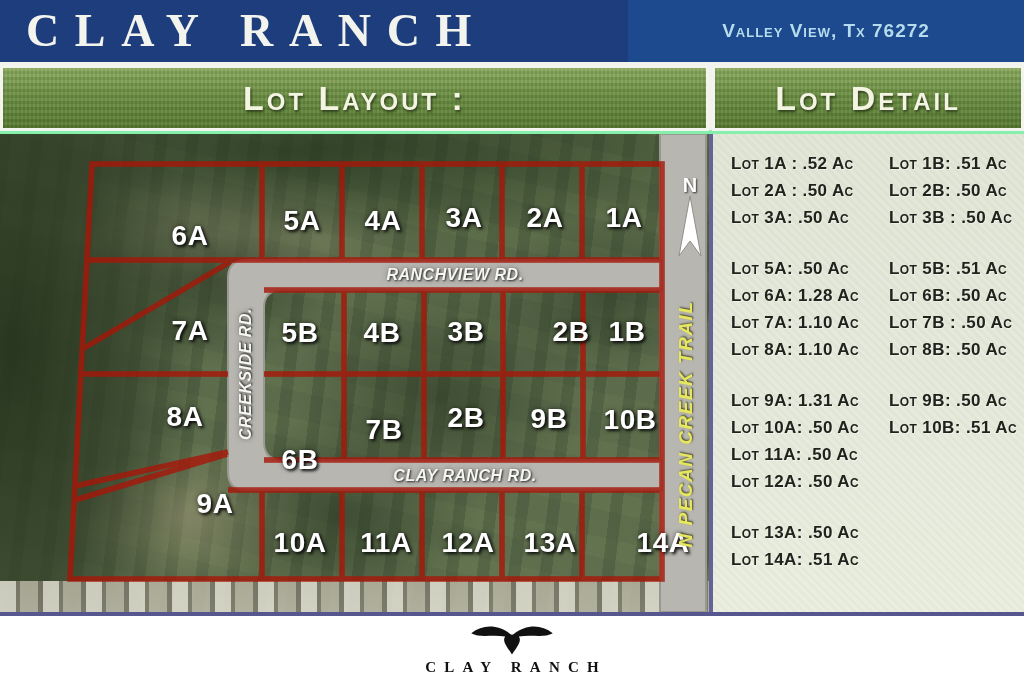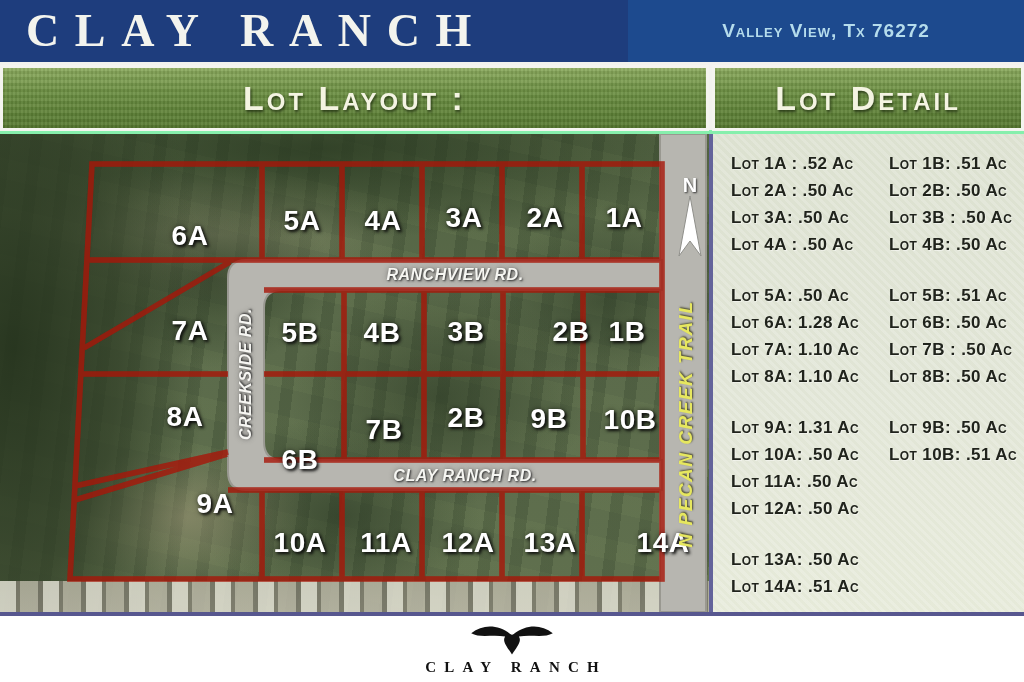--- a/index.html
+++ b/index.html
@@ -192,24 +192,20 @@
           <span class="detail-cell col-b">Lot 1B: .51 Ac</span>
         </div>
         <div class="detail-row">
           <span class="detail-cell col-a">Lot 2A : .50 Ac</span>
           <span class="detail-cell col-b">Lot 2B: .50 Ac</span>
         </div>
         <div class="detail-row">
           <span class="detail-cell col-a">Lot 3A: .50 Ac</span>
           <span class="detail-cell col-b">Lot 3B : .50 Ac</span>
         </div>
-        <div class="detail-row">
-          <span class="detail-cell col-a">Lot 4A : .50 Ac</span>
-          <span class="detail-cell col-b">Lot 4B: .50 Ac</span>
-        </div>
       </div>
 
       <div class="detail-group">
         <div class="detail-row">
           <span class="detail-cell col-a">Lot 5A: .50 Ac</span>
           <span class="detail-cell col-b">Lot 5B: .51 Ac</span>
         </div>
         <div class="detail-row">
           <span class="detail-cell col-a">Lot 6A: 1.28 Ac</span>
           <span class="detail-cell col-b">Lot 6B: .50 Ac</span>

